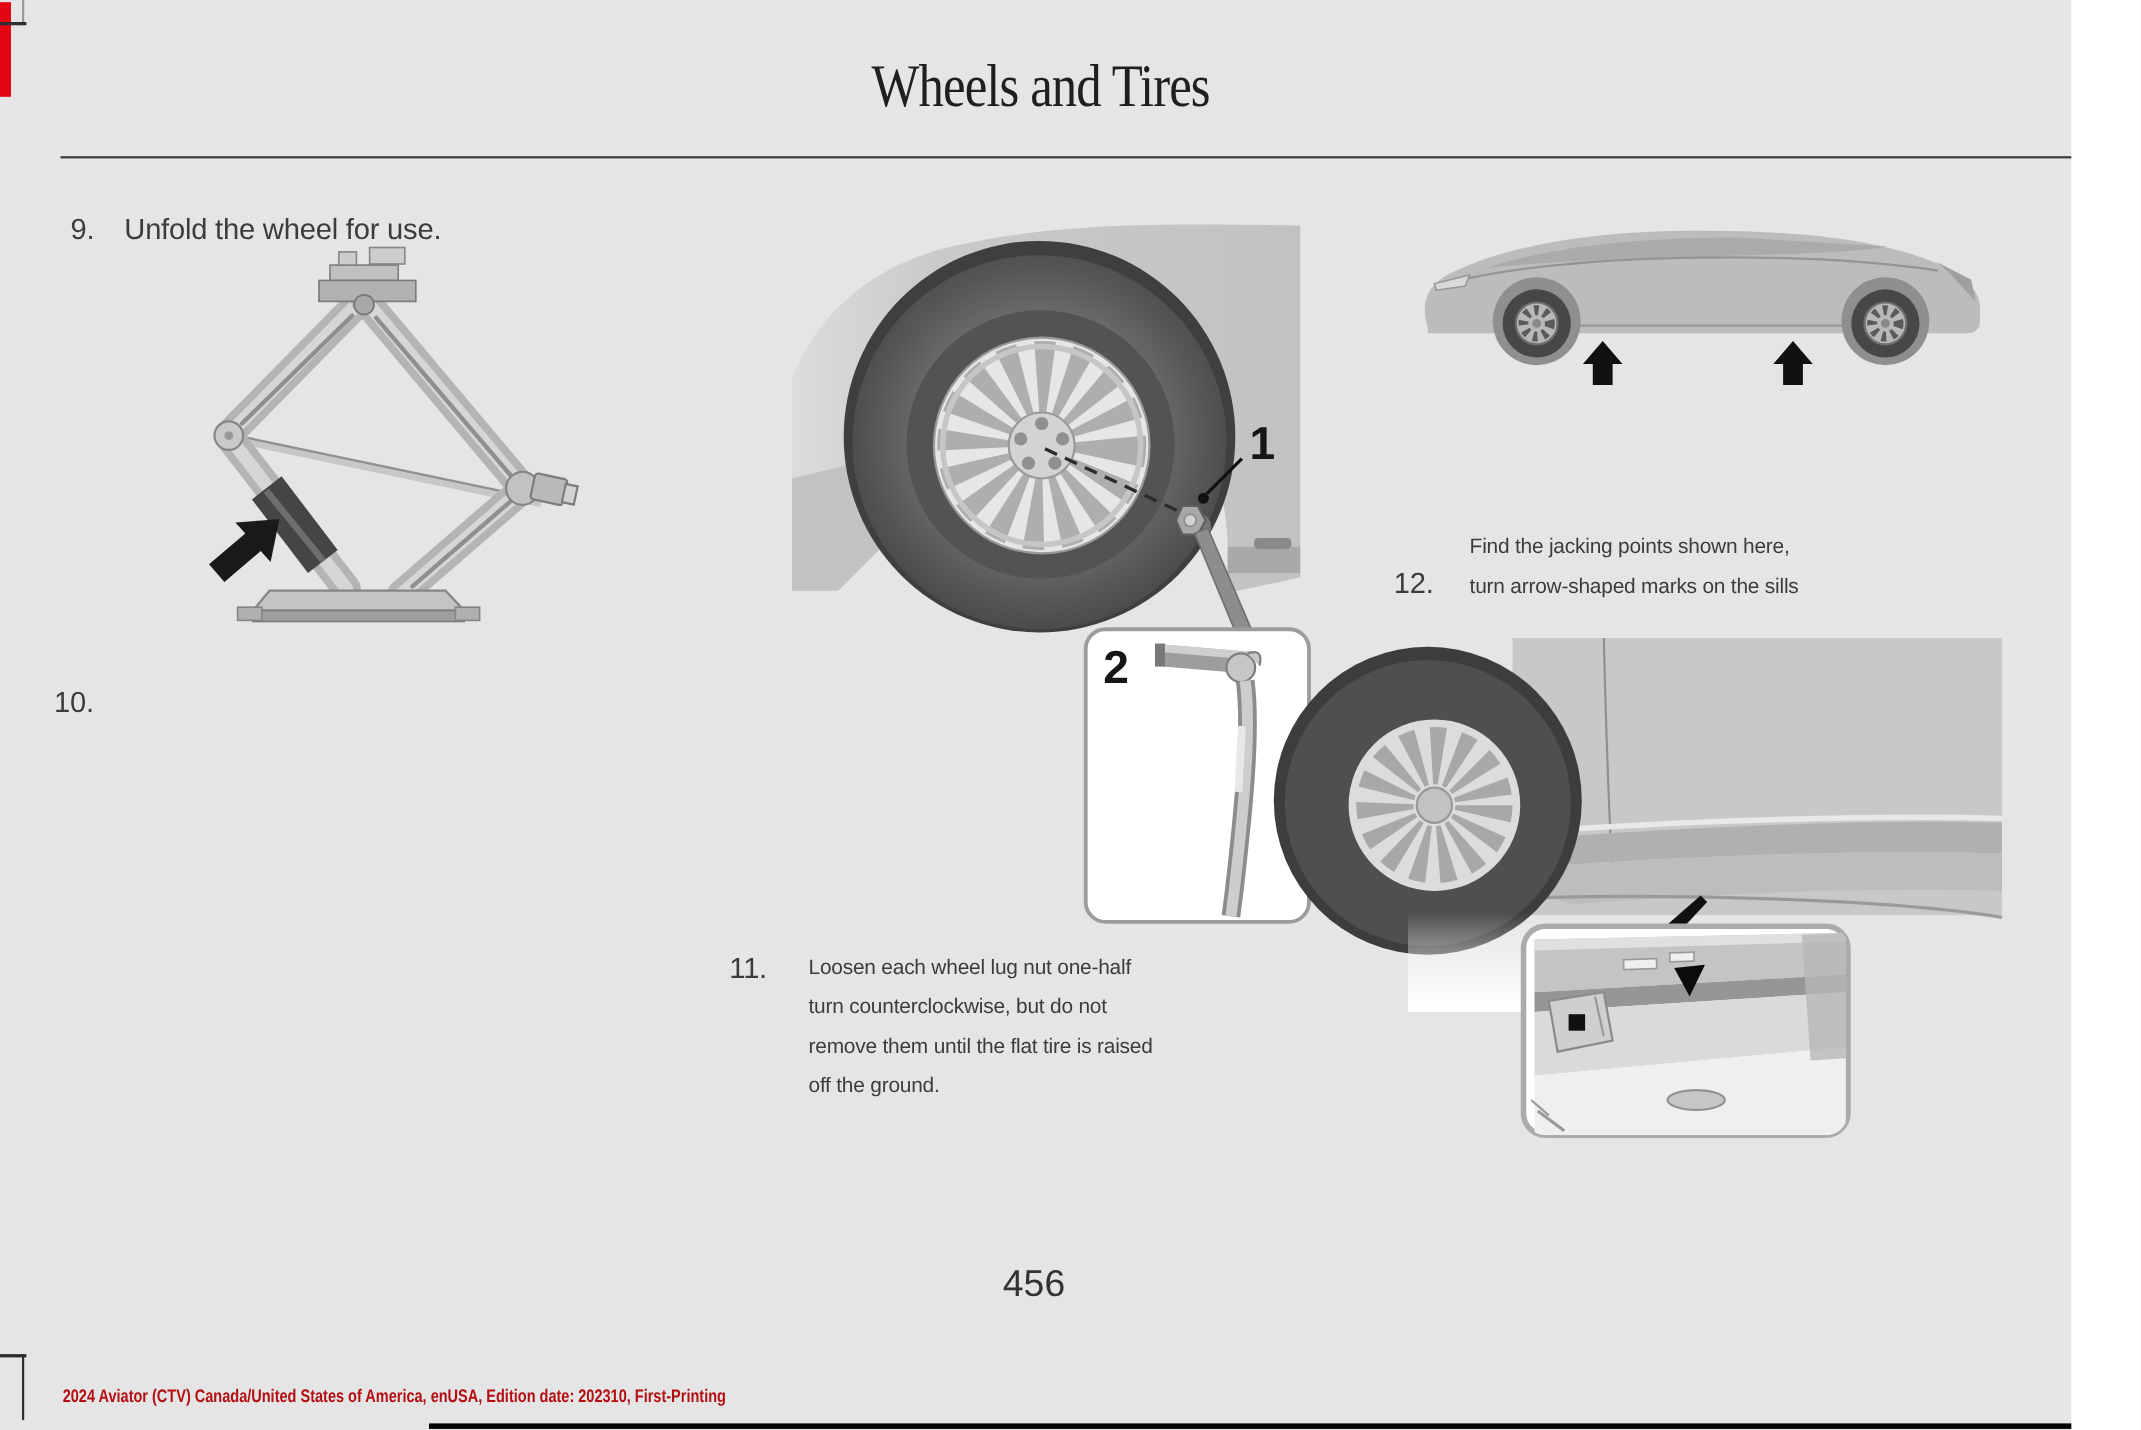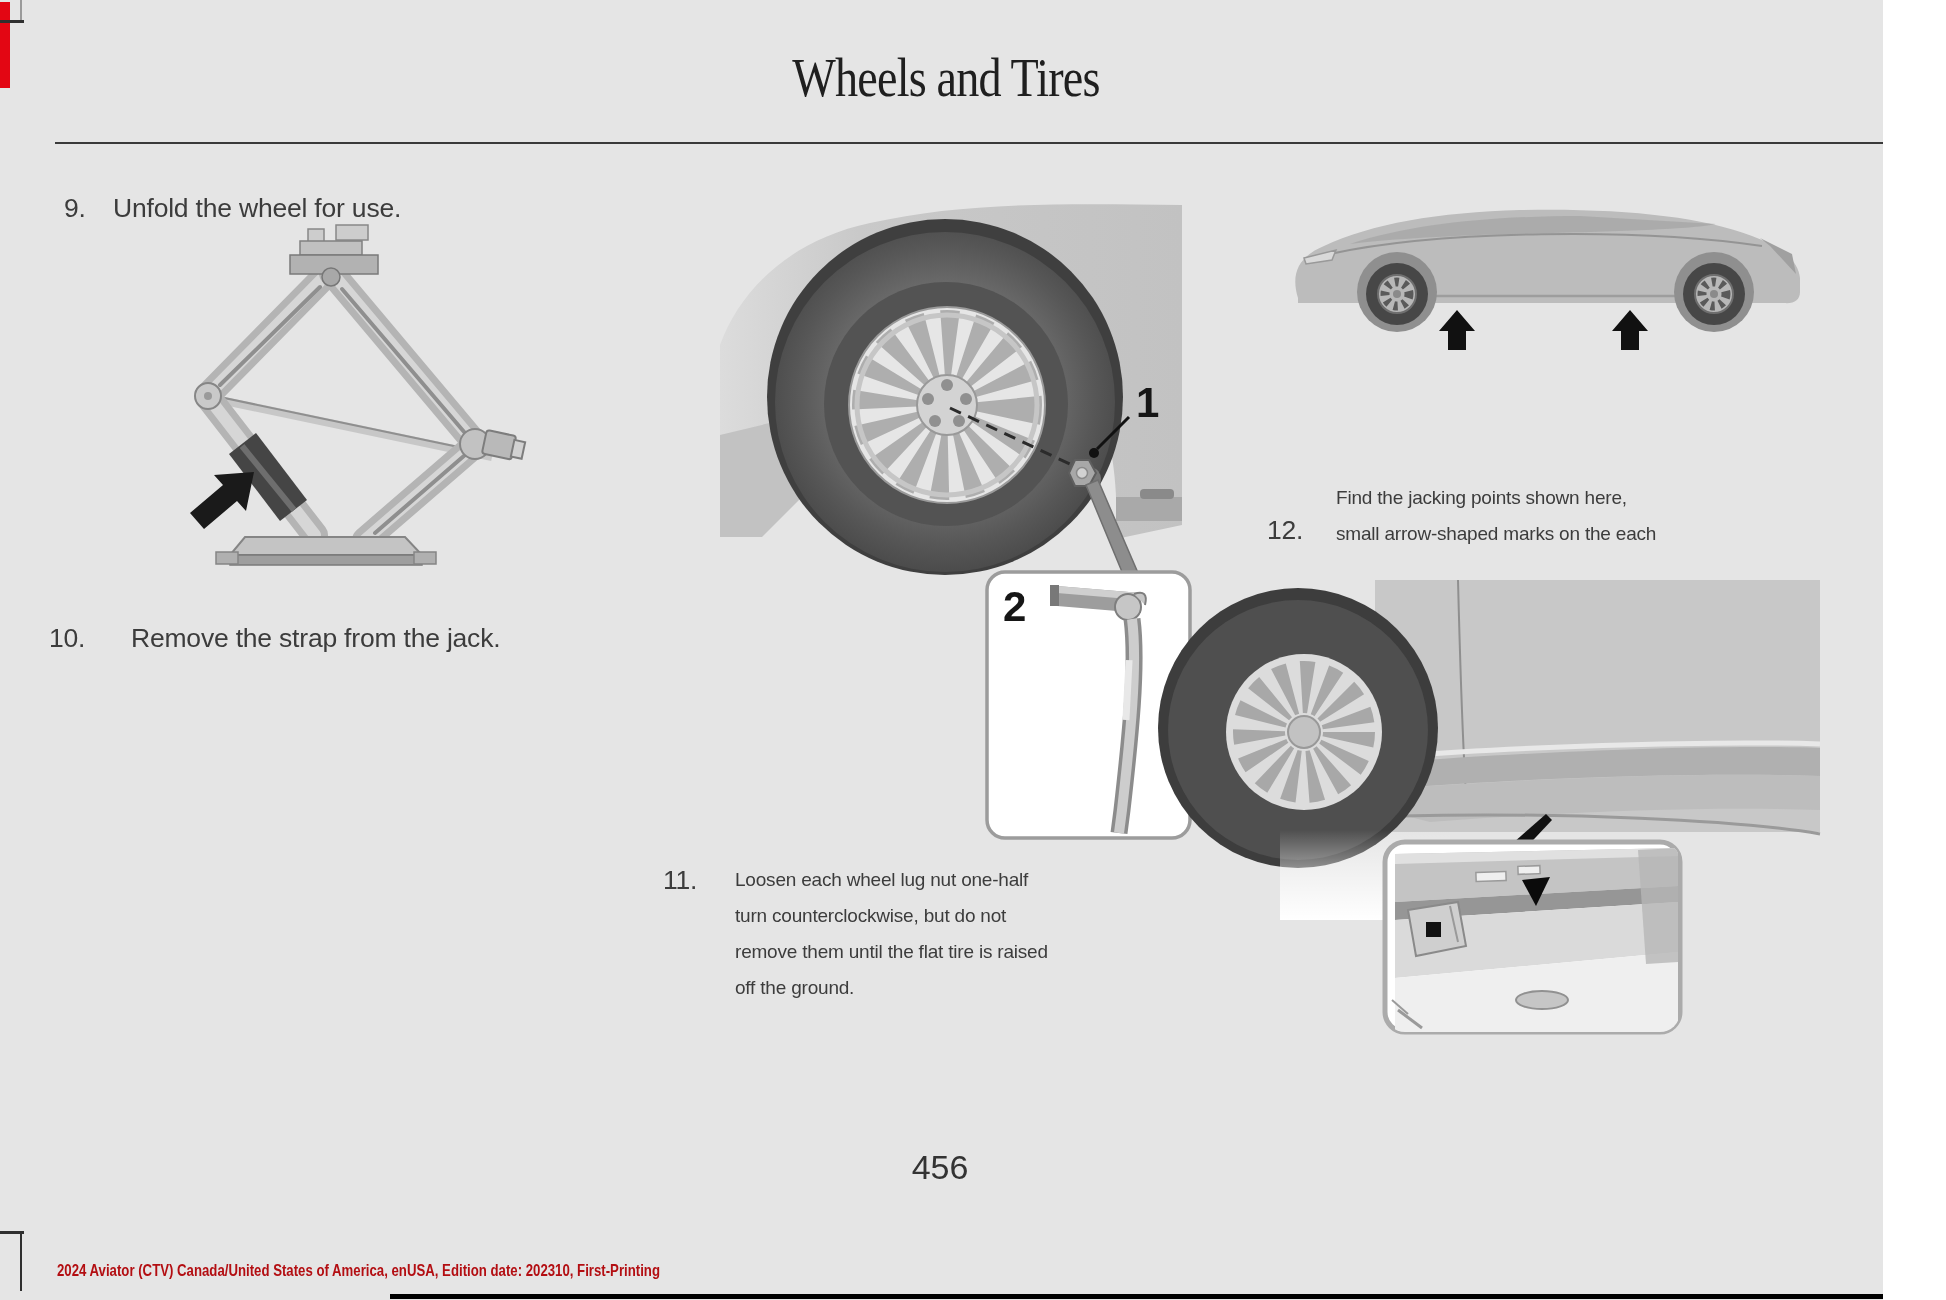--- a/index.html
+++ b/index.html
@@ -103,21 +103,20 @@
 
     <g>
       <polygon points="106,228 157,295 130,316 79,249" fill="#454545"></polygon>
       <line x1="92" y1="241" x2="144" y2="305" stroke="#6e6e6e" stroke-width="6"></line>
     </g>
 
     <polygon points="104,267 96,306 87,296 54,324 40,308 73,280 64,270" fill="#1a1a1a"></polygon>
   </svg>
 
   <div class="step-num" style="left:49px;top:620px;">10.</div>
-  <div class="step-line" style="left:131px;top:620px;">Remove the strap from the jack.</div>
 
   <svg style="left:720px;top:195px;" width="480" height="650" viewBox="0 0 480 650">
     <defs>
       <radialGradient id="tiregrad" cx="50%" cy="48%" r="55%">
         <stop offset="55%" stop-color="#6e6e6e"></stop>
         <stop offset="80%" stop-color="#575757"></stop>
         <stop offset="100%" stop-color="#474747"></stop>
       </radialGradient>
       <linearGradient id="bodyfade" x1="0" y1="0" x2="1" y2="0">
         <stop offset="0%" stop-color="#dcdcdc"></stop>
@@ -203,21 +202,21 @@
     <circle cx="424" cy="94" r="19" fill="#b8b8b8" stroke="#6f6f6f" stroke-width="2"></circle>
     <circle cx="424" cy="94" r="12" fill="none" stroke="#5a5a5a" stroke-width="9" stroke-dasharray="4 5"></circle>
     <circle cx="424" cy="94" r="4" fill="#8a8a8a"></circle>
     <polygon points="167,110 185,131 176,131 176,150 158,150 158,131 149,131" fill="#111"></polygon>
     <polygon points="340,110 358,131 349,131 349,150 331,150 331,131 322,131" fill="#111"></polygon>
   </svg>
 
   <div class="step-num" style="left:1267px;top:480px;margin-top:32px;">12.</div>
   <div class="lines" style="left:1336px;top:480px;">
     <div class="ln">Find the jacking points shown here,</div>
-    <div class="ln">small arrow-shaped marks on the each</div>
+    <div class="ln">turn arrow-shaped marks on the sills</div>
   </div>
 
   <svg style="left:1280px;top:580px;" width="540" height="470" viewBox="0 0 540 470">
     <defs>
       <linearGradient id="fadeW" x1="0" y1="0" x2="0" y2="1">
         <stop offset="0%" stop-color="#ffffff" stop-opacity="0"></stop>
         <stop offset="100%" stop-color="#ffffff" stop-opacity="1"></stop>
       </linearGradient>
       <clipPath id="boxclip">
           <rect x="105" y="262" width="295" height="190" rx="20"></rect>

